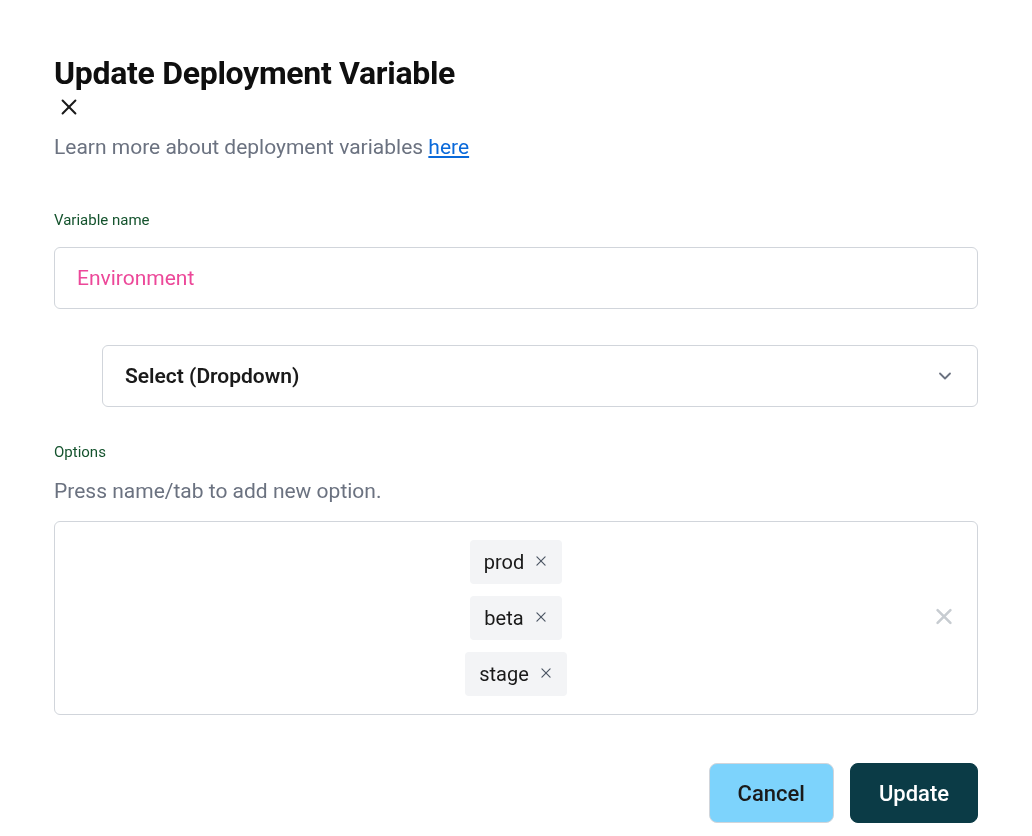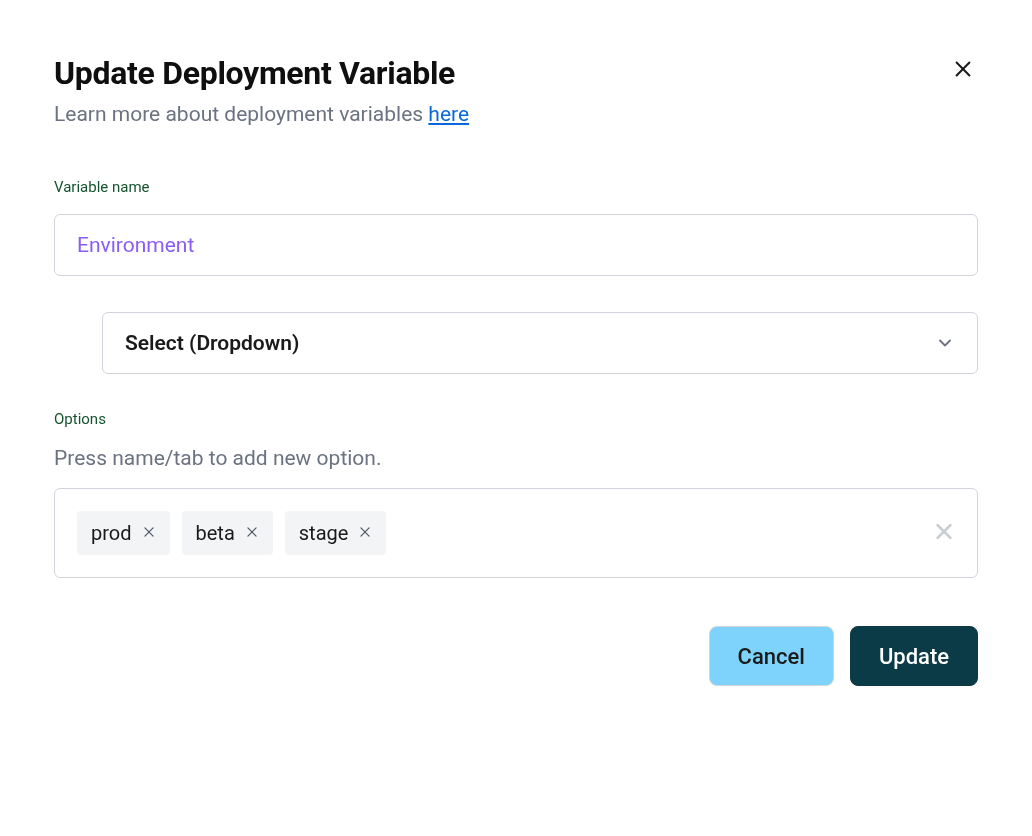--- a/index.html
+++ b/index.html
@@ -12,20 +12,21 @@
       background: #ffffff;
       width: 1032px;
       height: 836px;
       padding: 54px;
       color: #1a1a1a;
     }
     .header-row {
       display: flex;
       justify-content: space-between;
       align-items: flex-start;
+      flex-direction: column;
     }
     .title {
       font-size: 32px;
       font-weight: 700;
       color: #0f0f0f;
       letter-spacing: -0.3px;
     }
     .close-btn {
       background: none;
       border: none;
@@ -58,21 +59,21 @@
       display: block;
       margin-bottom: 18px;
     }
     .text-input {
       width: 100%;
       height: 62px;
       border: 1px solid #d1d5db;
       border-radius: 6px;
       padding: 0 22px;
       font-size: 21px;
-      color: #8b5cf6;
+      color: #ec4899;
       font-family: inherit;
       outline: none;
     }
     .select-wrap {
       position: relative;
       width: 100%;
       padding-left: 48px;
     }
     .select-input {
       width: 100%;
@@ -103,20 +104,21 @@
       width: 100%;
       min-height: 90px;
       border: 1px solid #d1d5db;
       border-radius: 6px;
       padding: 18px 22px;
       display: flex;
       align-items: center;
       flex-wrap: wrap;
       gap: 12px;
       position: relative;
+      flex-direction: column;
     }
     .tag {
       background: #f3f4f6;
       border-radius: 4px;
       padding: 10px 14px;
       display: flex;
       align-items: center;
       gap: 10px;
       font-size: 20px;
       color: #1a1a1a;

